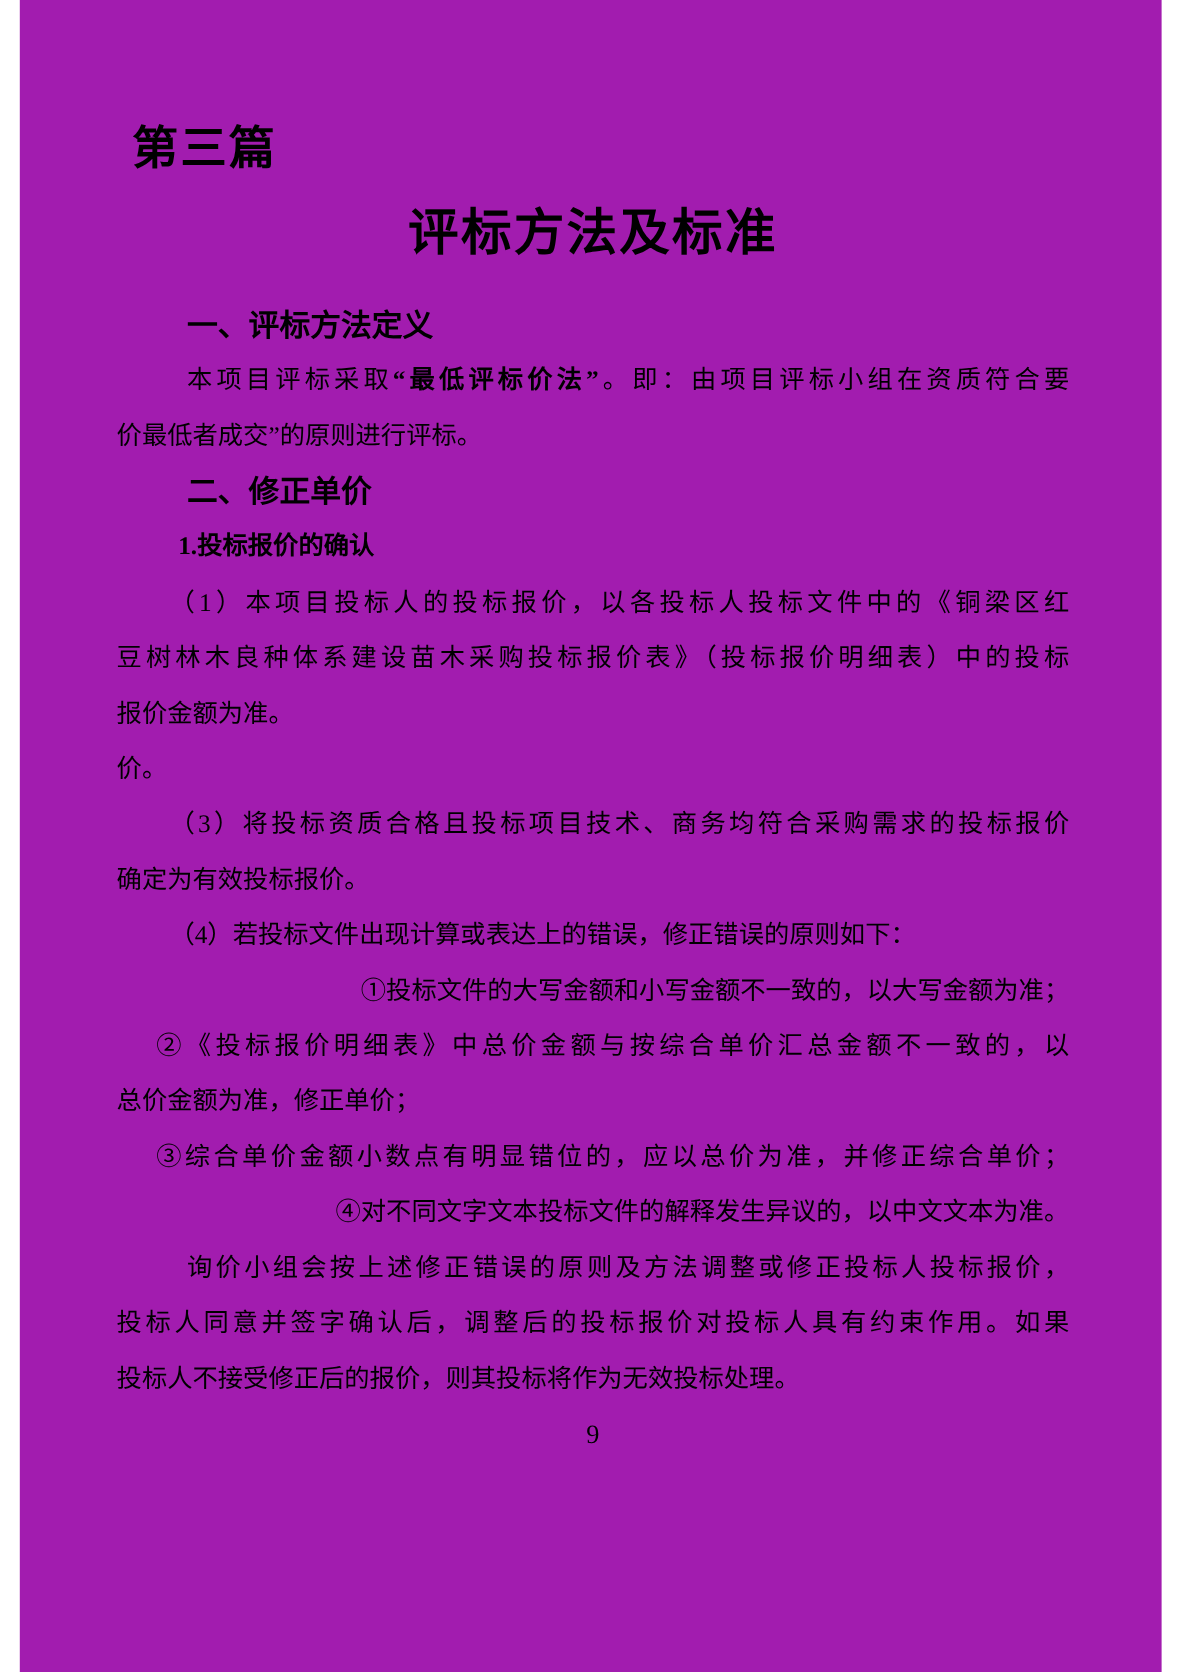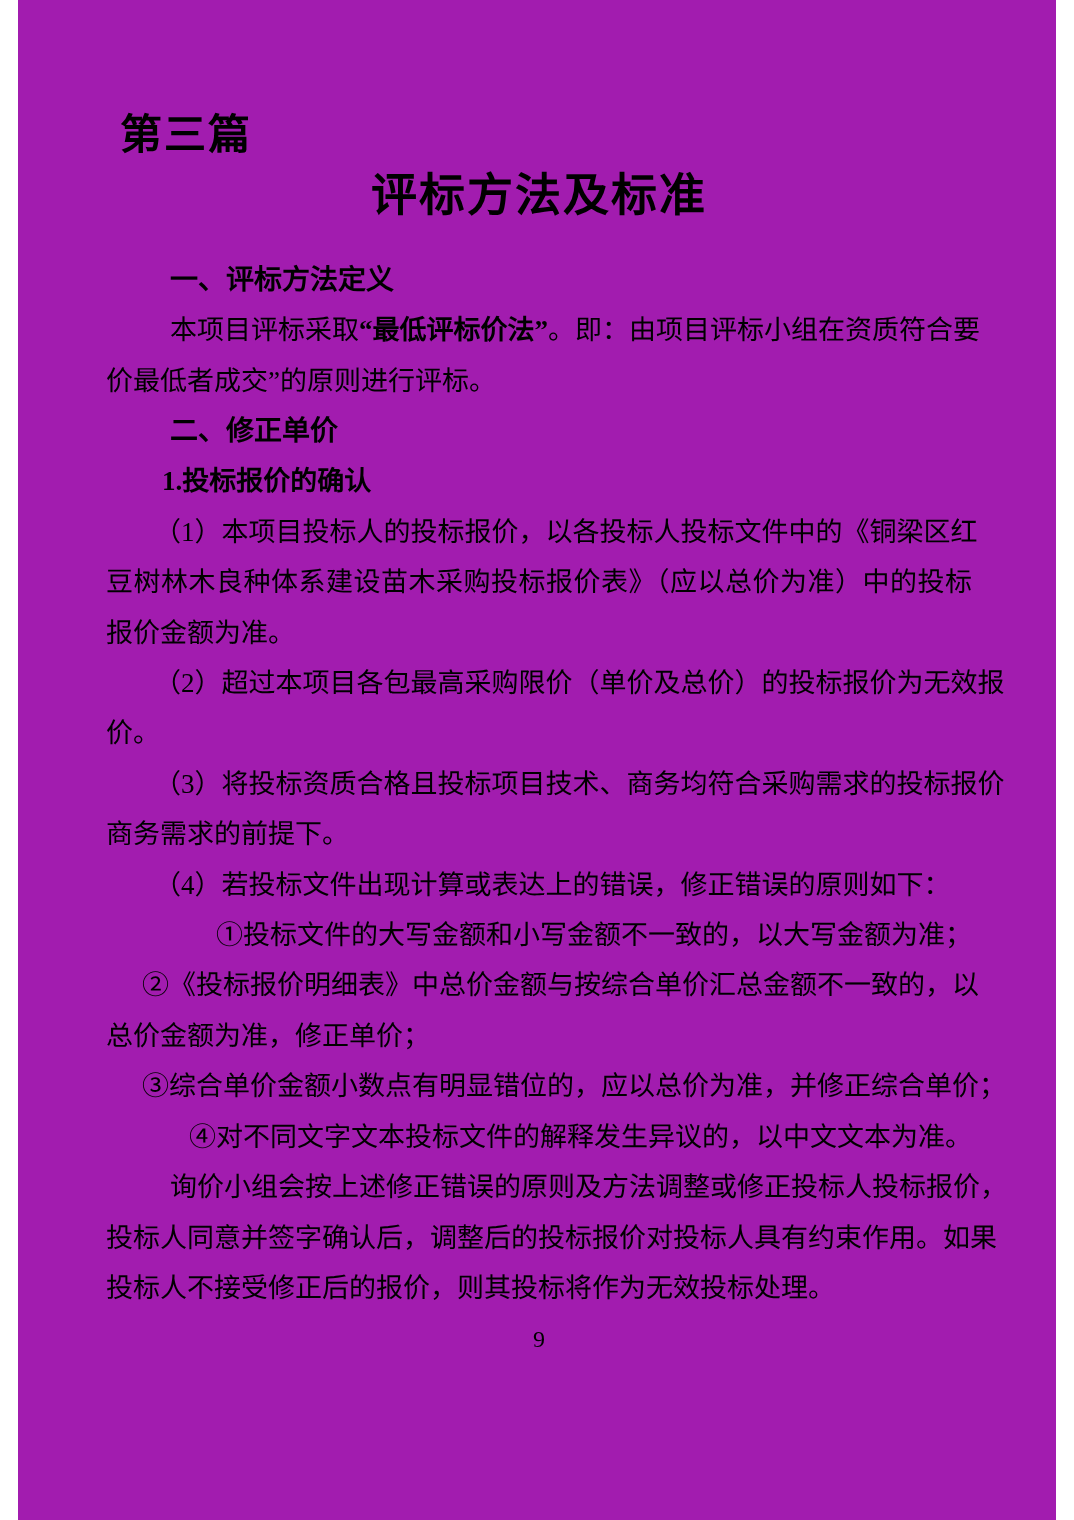--- a/index.html
+++ b/index.html
@@ -27,31 +27,31 @@
   .part-heading {
     margin-top: 110px;
     padding-left: 14px;
     font-family: "Liberation Sans", "DejaVu Sans", sans-serif;
     font-weight: bold;
     font-size: 42px;
     line-height: 1.2;
     letter-spacing: 2px;
   }
   .doc-title {
-    margin-top: 4px;
+    margin-top: 20px;
     margin-bottom: 26px;
     text-align: center;
     font-weight: bold;
     font-size: 46px;
     line-height: 1.4;
     font-family: "Liberation Serif", "DejaVu Serif", serif;
     letter-spacing: 2px;
   }
   .row {
-    font-size: 27px;
+    font-size: 23px;
     line-height: 50.4px;
     white-space: nowrap;
   }
   .row.full {
     text-align: justify;
     text-align-last: justify;
     text-justify: inter-character;
   }
   .row.h2 {
     font-family: "Liberation Sans", "DejaVu Sans", sans-serif;
@@ -83,26 +83,25 @@
   <div class="content">
     <div class="part-heading">第三篇</div>
     <div class="doc-title">评标方法及标准</div>
     <div>
         <div class="row h2">一、评标方法定义</div>
         <div class="row p2 full"><span>本项目评标采取</span><span class="b">“最低评标价法”</span><span>。即：由项目评标小组在资质符合要</span></div>
         <div class="row cont">价最低者成交”的原则进行评标。</div>
         <div class="row h2">二、修正单价</div>
         <div class="row h3">1.投标报价的确认</div>
         <div class="row p1 full">（1）本项目投标人的投标报价，以各投标人投标文件中的《铜梁区红</div>
-        <div class="row cont full">豆树林木良种体系建设苗木采购投标报价表》（应以总价为准）中的投标</div>
+        <div class="row cont full">豆树林木良种体系建设苗木采购投标报价表》（投标报价明细表）中的投标</div>
         <div class="row cont">报价金额为准。</div>
-        <div class="row p1 full">（2）超过本项目各包最高采购限价（单价及总价）的投标报价为无效报</div>
         <div class="row cont">价。</div>
         <div class="row p1 full">（3）将投标资质合格且投标项目技术、商务均符合采购需求的投标报价</div>
-        <div class="row cont">商务需求的前提下。</div>
+        <div class="row cont">确定为有效投标报价。</div>
         <div class="row p1">（4）若投标文件出现计算或表达上的错误，修正错误的原则如下：</div>
         <div class="row li">①投标文件的大写金额和小写金额不一致的，以大写金额为准；</div>
         <div class="row li full">②《投标报价明细表》中总价金额与按综合单价汇总金额不一致的，以</div>
         <div class="row cont">总价金额为准，修正单价；</div>
         <div class="row li full">③综合单价金额小数点有明显错位的，应以总价为准，并修正综合单价；</div>
         <div class="row li">④对不同文字文本投标文件的解释发生异议的，以中文文本为准。</div>
         <div class="row p2 full">询价小组会按上述修正错误的原则及方法调整或修正投标人投标报价，</div>
         <div class="row cont full">投标人同意并签字确认后，调整后的投标报价对投标人具有约束作用。如果</div>
         <div class="row cont">投标人不接受修正后的报价，则其投标将作为无效投标处理。</div>
       </div>

